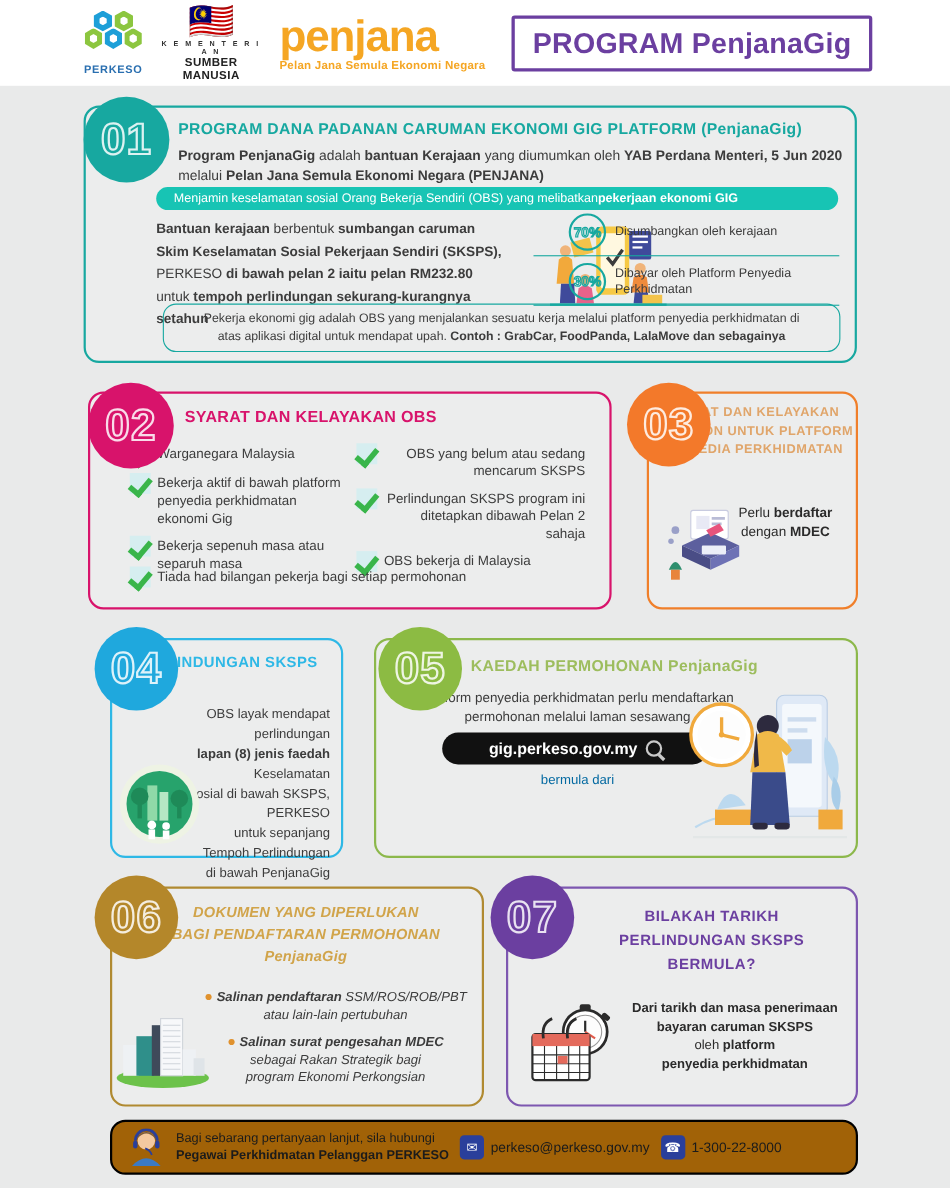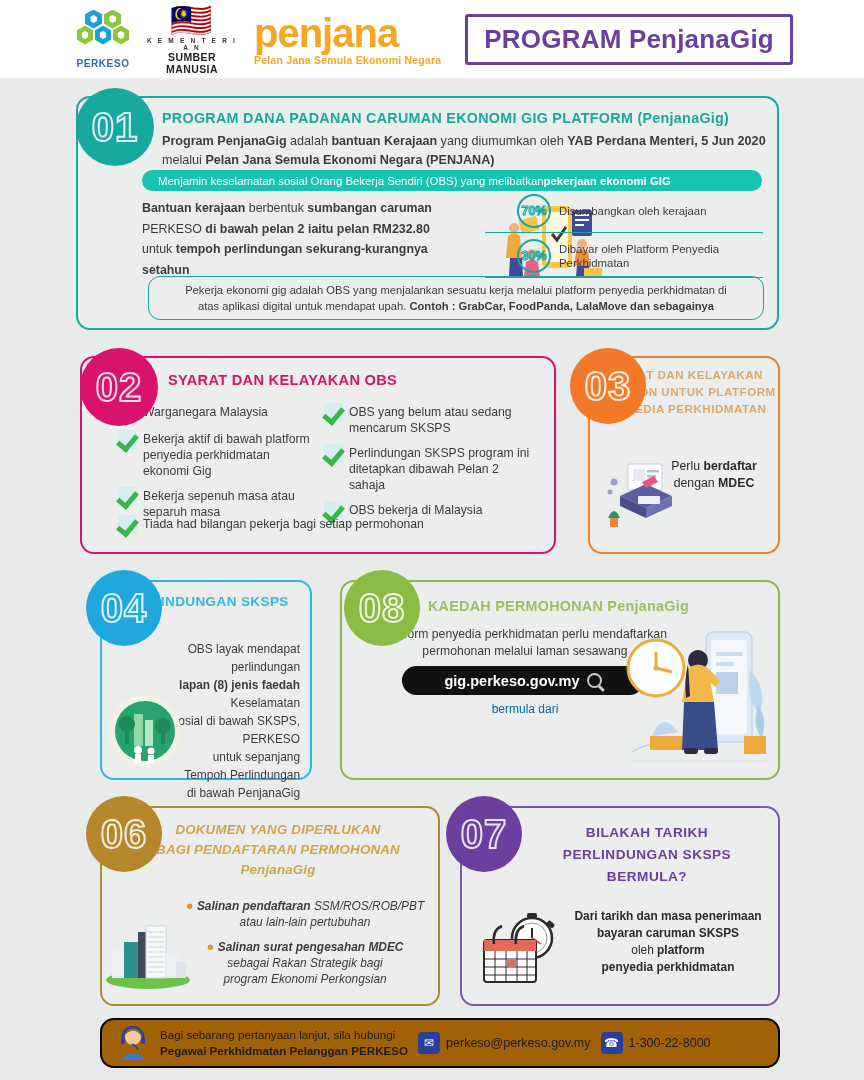--- a/index.html
+++ b/index.html
@@ -223,20 +223,21 @@
       <span>melalui </span><b>Pelan Jana Semula Ekonomi Negara (PENJANA)</b>
     </div>
 
     <div class="banner">
       <span>Menjamin keselamatan sosial Orang Bekerja Sendiri (OBS) yang melibatkan </span>
         <b>pekerjaan ekonomi GIG</b>
     </div>
 
     <div class="c01-left">
       <div><b>Bantuan kerajaan</b><span> berbentuk </span><b>sumbangan caruman</b></div>
+      <div><b>Skim Keselamatan Sosial Pekerjaan Sendiri (SKSPS),</b></div>
       <div><span>PERKESO </span><b>di bawah pelan 2 iaitu pelan RM232.80</b></div>
       <div><span>untuk </span><b>tempoh perlindungan sekurang-kurangnya</b></div>
       <div><b>setahun</b></div>
     </div>
 
     <svg class="illus1" viewBox="0 0 110 86">
       <rect x="44" y="8" width="30" height="62" rx="5" fill="#f6c945"></rect>
       <rect x="48" y="14" width="22" height="50" rx="2" fill="#fff8e0"></rect>
       <path d="M54 36 l5 6 l9 -13" stroke="#3b3b3b" stroke-width="3" fill="none"></path>
       <rect x="74" y="12" width="20" height="26" rx="2" fill="#3f4a9b"></rect>
@@ -284,21 +285,21 @@
       <div class="chk-item">
           <span class="chk"></span>
           <span>Bekerja aktif di bawah platform penyedia perkhidmatan ekonomi Gig</span>
         </div>
       <div class="chk-item">
           <span class="chk"></span>
           <span>Bekerja sepenuh masa atau separuh masa</span>
         </div>
     </div>
 
-    <div class="chk-col" style="left:242px; top:46px; width:208px;">
+    <div class="chk-col" style="left:242px; top:46px; width:208px;text-align:right;">
       <div class="chk-item">
           <span class="chk"></span>
           <span>OBS yang belum atau sedang mencarum SKSPS</span>
         </div>
       <div class="chk-item">
           <span class="chk"></span>
           <span>Perlindungan SKSPS program ini ditetapkan dibawah Pelan 2 sahaja</span>
         </div>
       <div class="chk-item">
           <span class="chk"></span>
@@ -394,21 +395,21 @@
       <circle cx="76" cy="50" r="10" fill="#2d2a3e"></circle>
       <path d="M66 58 q10 -7 20 0 l6 34 h-32z" fill="#f0b949"></path>
       <path d="M66 54 q-4 16 -2 34 l4 -2 z" fill="#2d2a3e"></path>
       <path d="M84 58 q10 6 14 14 l-5 5 q-8 -8 -12 -12z" fill="#f0b949"></path>
       <path d="M62 92 h30 l4 48 h-36z" fill="#3a4b8a"></path>
       <rect x="62" y="138" width="14" height="6" rx="3" fill="#2d2a3e"></rect>
       <rect x="82" y="138" width="14" height="6" rx="3" fill="#2d2a3e"></rect>
       <rect x="8" y="150" width="140" height="2" fill="#e3e7e7"></rect>
     </svg>
   </div>
-  <div class="bubble" id="b05">08</div>
+  <div class="bubble" id="b05">05</div>
 
   <div class="card" id="c06">
     <div class="cardhead">
       <div>DOKUMEN YANG DIPERLUKAN</div>
       <div>BAGI PENDAFTARAN PERMOHONAN</div>
       <div>PenjanaGig</div>
     </div>
     <svg class="illus6" viewBox="0 0 88 70">
       <ellipse cx="44" cy="60" rx="42" ry="9" fill="#6cc24a"></ellipse>
       <rect x="8" y="30" width="14" height="28" fill="#eef1f4"></rect>

